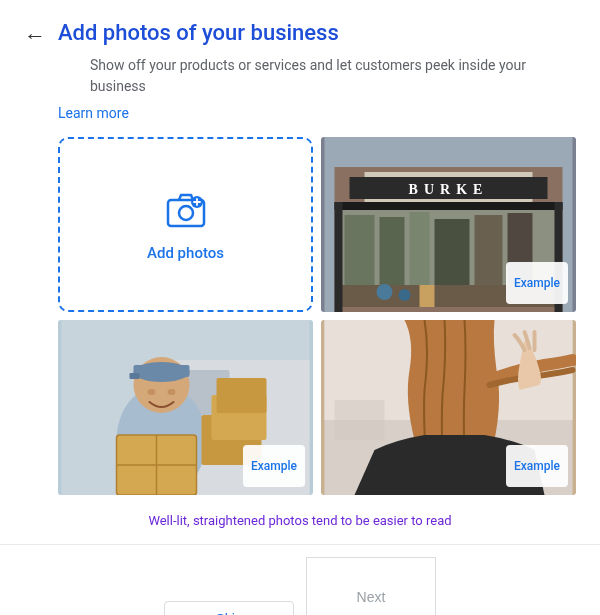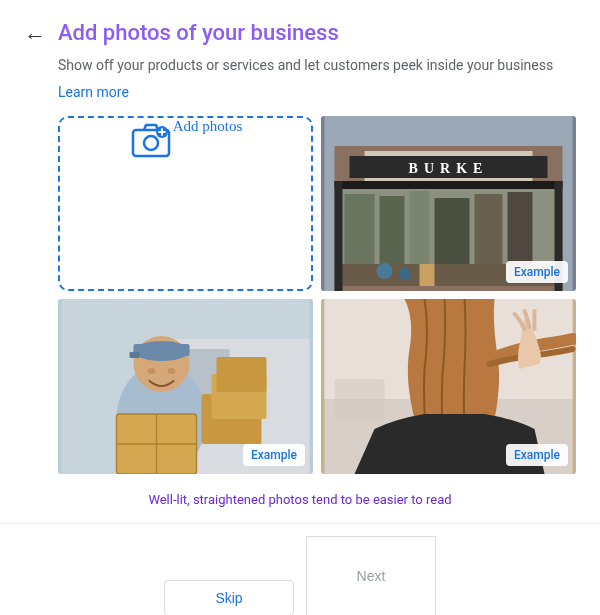--- a/index.html
+++ b/index.html
@@ -29,28 +29,29 @@
     .back-arrow {
       font-size: 22px;
       color: #333;
       cursor: pointer;
       line-height: 1;
     }
 
     .page-title {
       font-size: 22px;
       font-weight: 500;
-      color: #8b5cf6;
+      color: #1d4ed8;
     }
 
     .subtitle {
       padding: 0 24px 6px 58px;
       font-size: 14px;
       color: #5f6368;
       line-height: 1.5;
+      margin-left: 32px;
     }
 
     .learn-more {
       padding: 2px 20px 16px 58px;
       font-size: 14px;
       color: #1a73e8;
       cursor: pointer;
       text-decoration: none;
       display: block;
     }
@@ -60,26 +61,26 @@
       grid-template-columns: 1fr 1fr;
       gap: 8px;
       padding: 0 24px 8px 24px;
       margin-left: 34px;
     }
 
     .add-photos-cell {
       border: 2px dashed #1a73e8;
       border-radius: 10px;
       display: flex;
-      flex-direction: row;
+      flex-direction: column;
+      align-items: center;
       justify-content: center;
       height: 175px;
       cursor: pointer;
       background: #fff;
-      font-family: Liberation Serif, serif;
     }
 
     .camera-icon-wrapper {
       margin-bottom: 8px;
     }
 
     .camera-icon-wrapper svg {
       width: 44px;
       height: 44px;
     }
@@ -96,21 +97,21 @@
       overflow: hidden;
       height: 175px;
     }
 
     .example-badge {
       position: absolute;
       bottom: 8px;
       right: 8px;
       background: rgba(255,255,255,0.92);
       border-radius: 4px;
-      padding: 4px 8px;
+      padding: 14px 8px;
       font-size: 12px;
       color: #1a73e8;
       font-weight: 500;
       margin-left: 16px;
     }
 
     .tip-text {
       text-align: center;
       font-size: 13px;
       color: #6d28d9;

